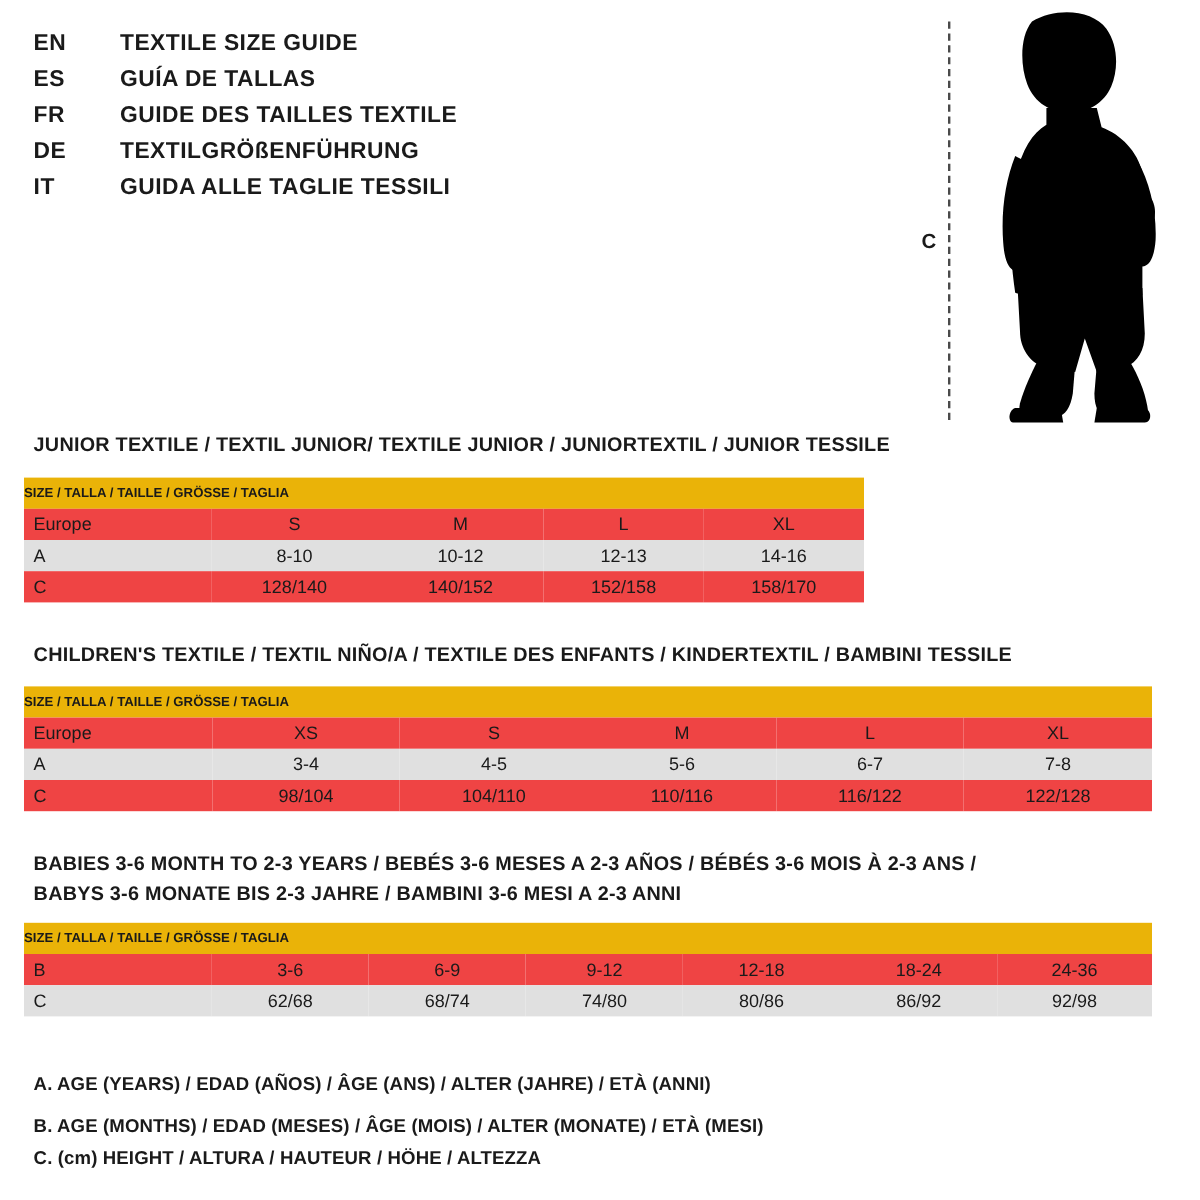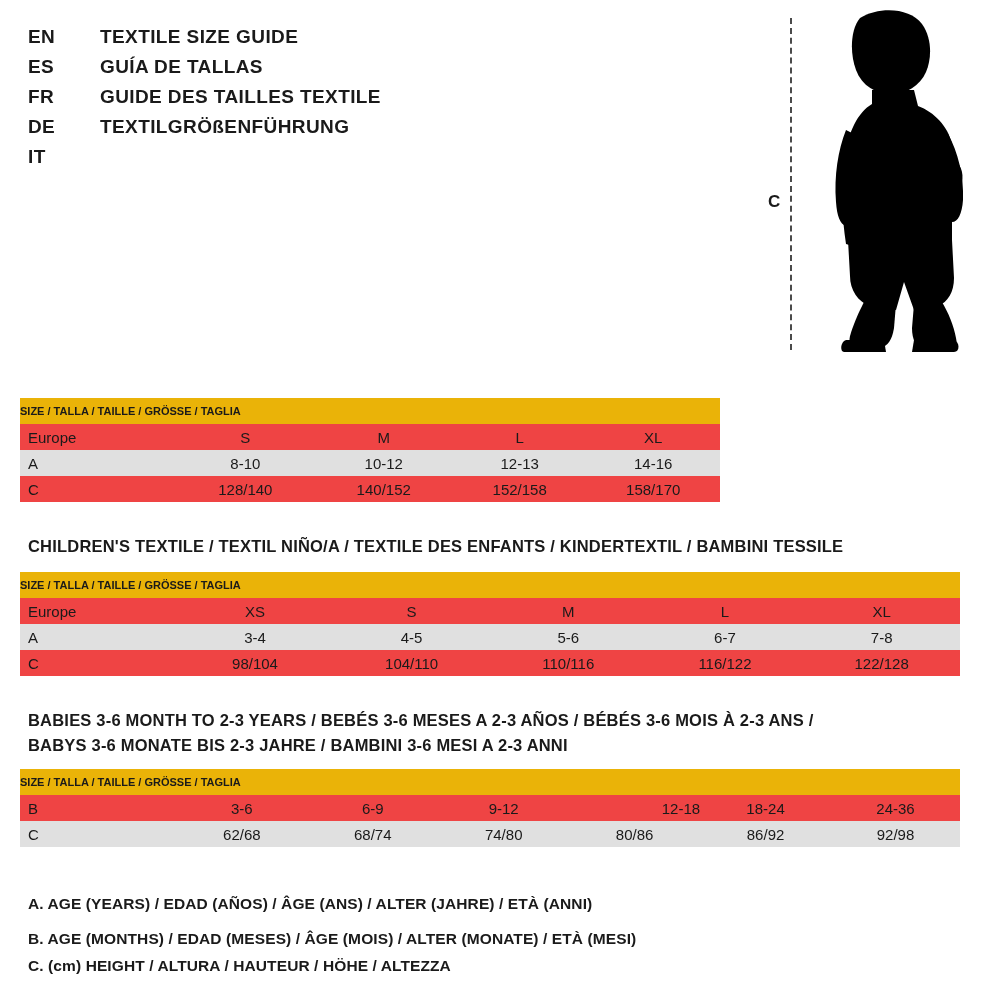--- a/index.html
+++ b/index.html
@@ -147,20 +147,21 @@
     <div class="lang-row">
       <span class="lang-code">FR</span>
       <span class="lang-text">GUIDE DES TAILLES TEXTILE</span>
     </div>
     <div class="lang-row">
       <span class="lang-code">DE</span>
       <span class="lang-text">TEXTILGRÖßENFÜHRUNG</span>
     </div>
     <div class="lang-row">
       <span class="lang-code">IT</span>
+      <span class="lang-text">GUIDA ALLE TAGLIE TESSILI</span>
     </div>
   </div>
 
   <div class="figure-area">
     <div class="measure-line"></div>
     <div class="measure-label">C</div>
     <div class="silhouette">
       <svg width="175" height="345" viewBox="0 0 175 345" xmlns="http://www.w3.org/2000/svg">
         <g fill="#000000">
 
@@ -188,20 +189,21 @@
           <path d="M112 294 L140 292 C146 302 152 316 154 328 C156 336 152 341 144 341 L122 339 C114 337 110 330 110 318 Z"></path>
 
           <path d="M44 330 L82 330 L84 342 L42 342 C38 342 38 332 44 330 Z"></path>
 
           <path d="M112 330 L152 330 C158 332 158 342 152 342 L110 342 Z"></path>
         </g>
       </svg>
     </div>
   </div>
 
+  <div class="section-title" style="top:362px;">JUNIOR TEXTILE / TEXTIL JUNIOR/ TEXTILE JUNIOR / JUNIORTEXTIL / JUNIOR TESSILE</div>
 
   <table class="size-table" style="top:398px; width:700px;">
     <tbody>
         <tr class="hdr-row">
       <td colspan="5">SIZE / TALLA / TAILLE / GRÖSSE / TAGLIA</td>
     </tr>
     <tr class="row-light">
       <td class="lbl-cell" style="width:150px;">Europe</td>
       <td class="val-cell" style="width:140px;">S</td>
       <td class="val-cell" style="width:140px;">M</td>
@@ -267,21 +269,21 @@
   <table class="size-table" style="top:769px; width:940px;">
     <tbody>
         <tr class="hdr-row">
       <td colspan="7">SIZE / TALLA / TAILLE / GRÖSSE / TAGLIA</td>
     </tr>
     <tr class="row-light">
       <td class="lbl-cell" style="width:150px;">B</td>
       <td class="val-cell" style="width:132px;">3-6</td>
       <td class="val-cell" style="width:132px;">6-9</td>
       <td class="val-cell" style="width:132px;">9-12</td>
-      <td class="val-cell" style="width:132px;text-align:right;">12-18</td>
+      <td class="val-cell" style="width:132px;">12-18</td>
       <td class="val-cell" style="width:132px;">18-24</td>
       <td class="val-cell" style="width:130px;">24-36</td>
     </tr>
     <tr class="row-grey">
       <td class="lbl-cell">C</td>
       <td class="val-cell">62/68</td>
       <td class="val-cell">68/74</td>
       <td class="val-cell">74/80</td>
       <td class="val-cell">80/86</td>
       <td class="val-cell">86/92</td>

